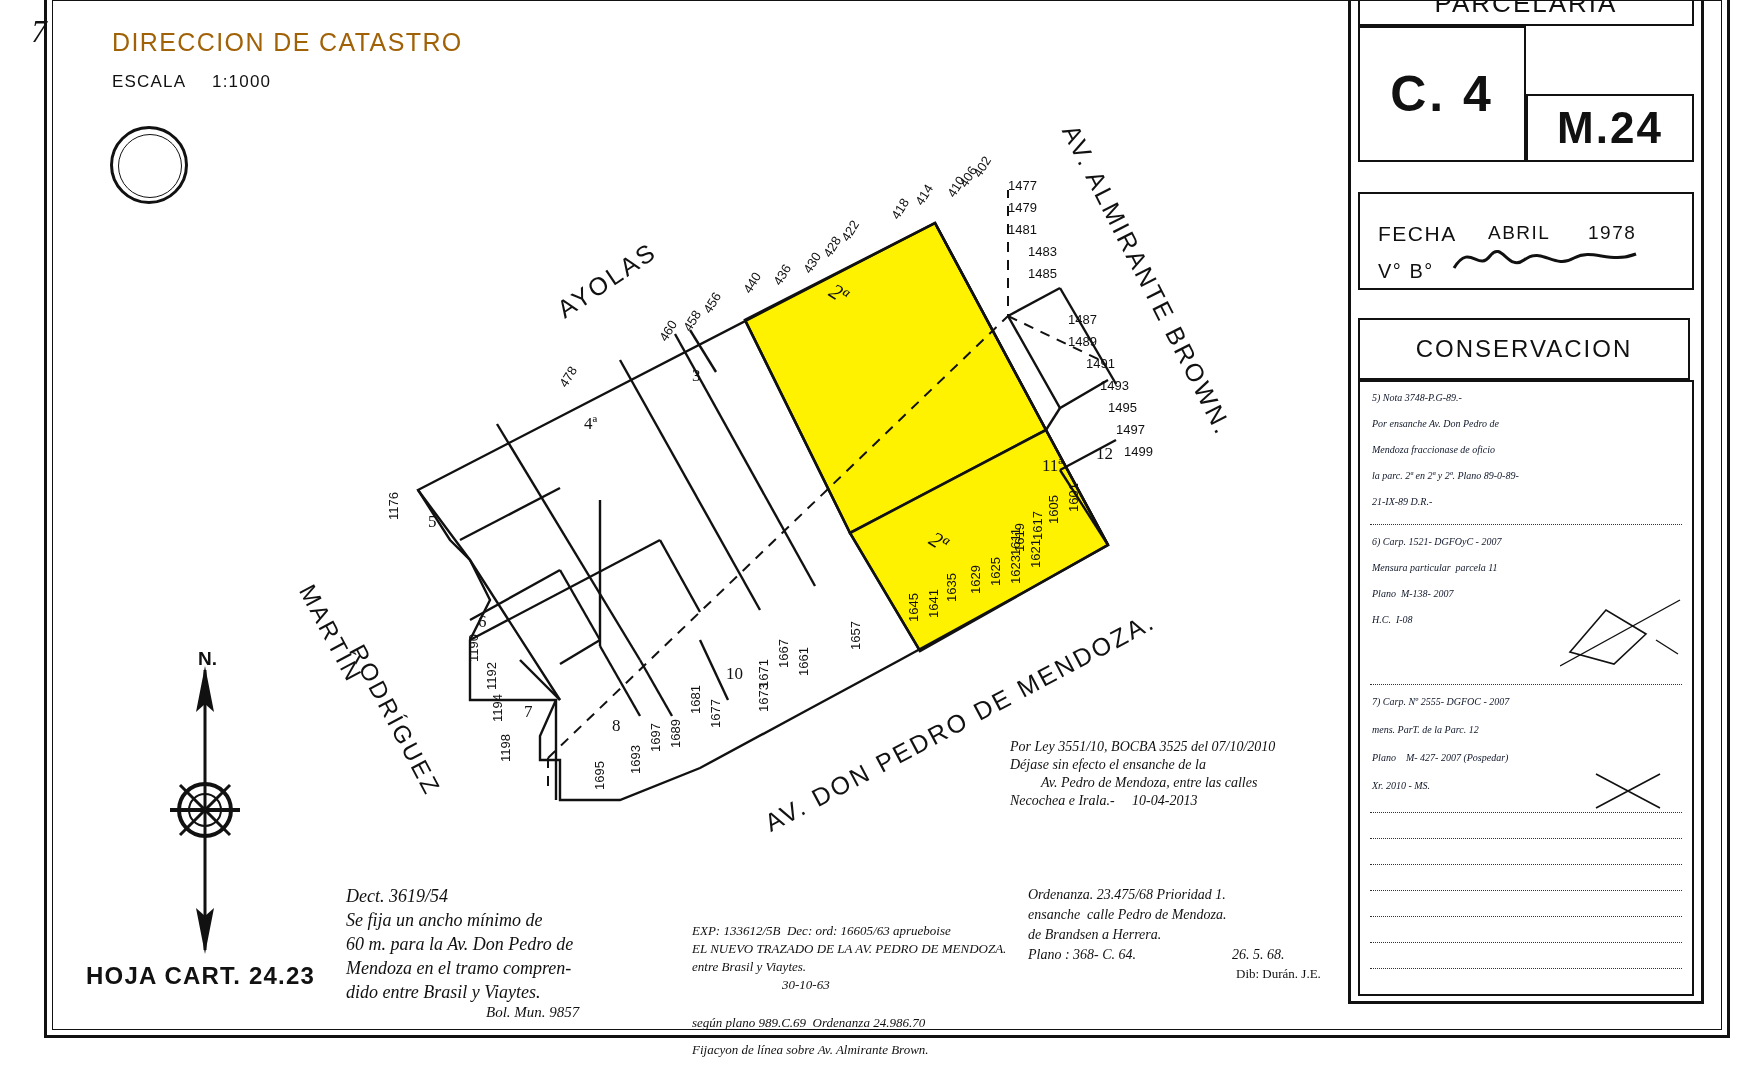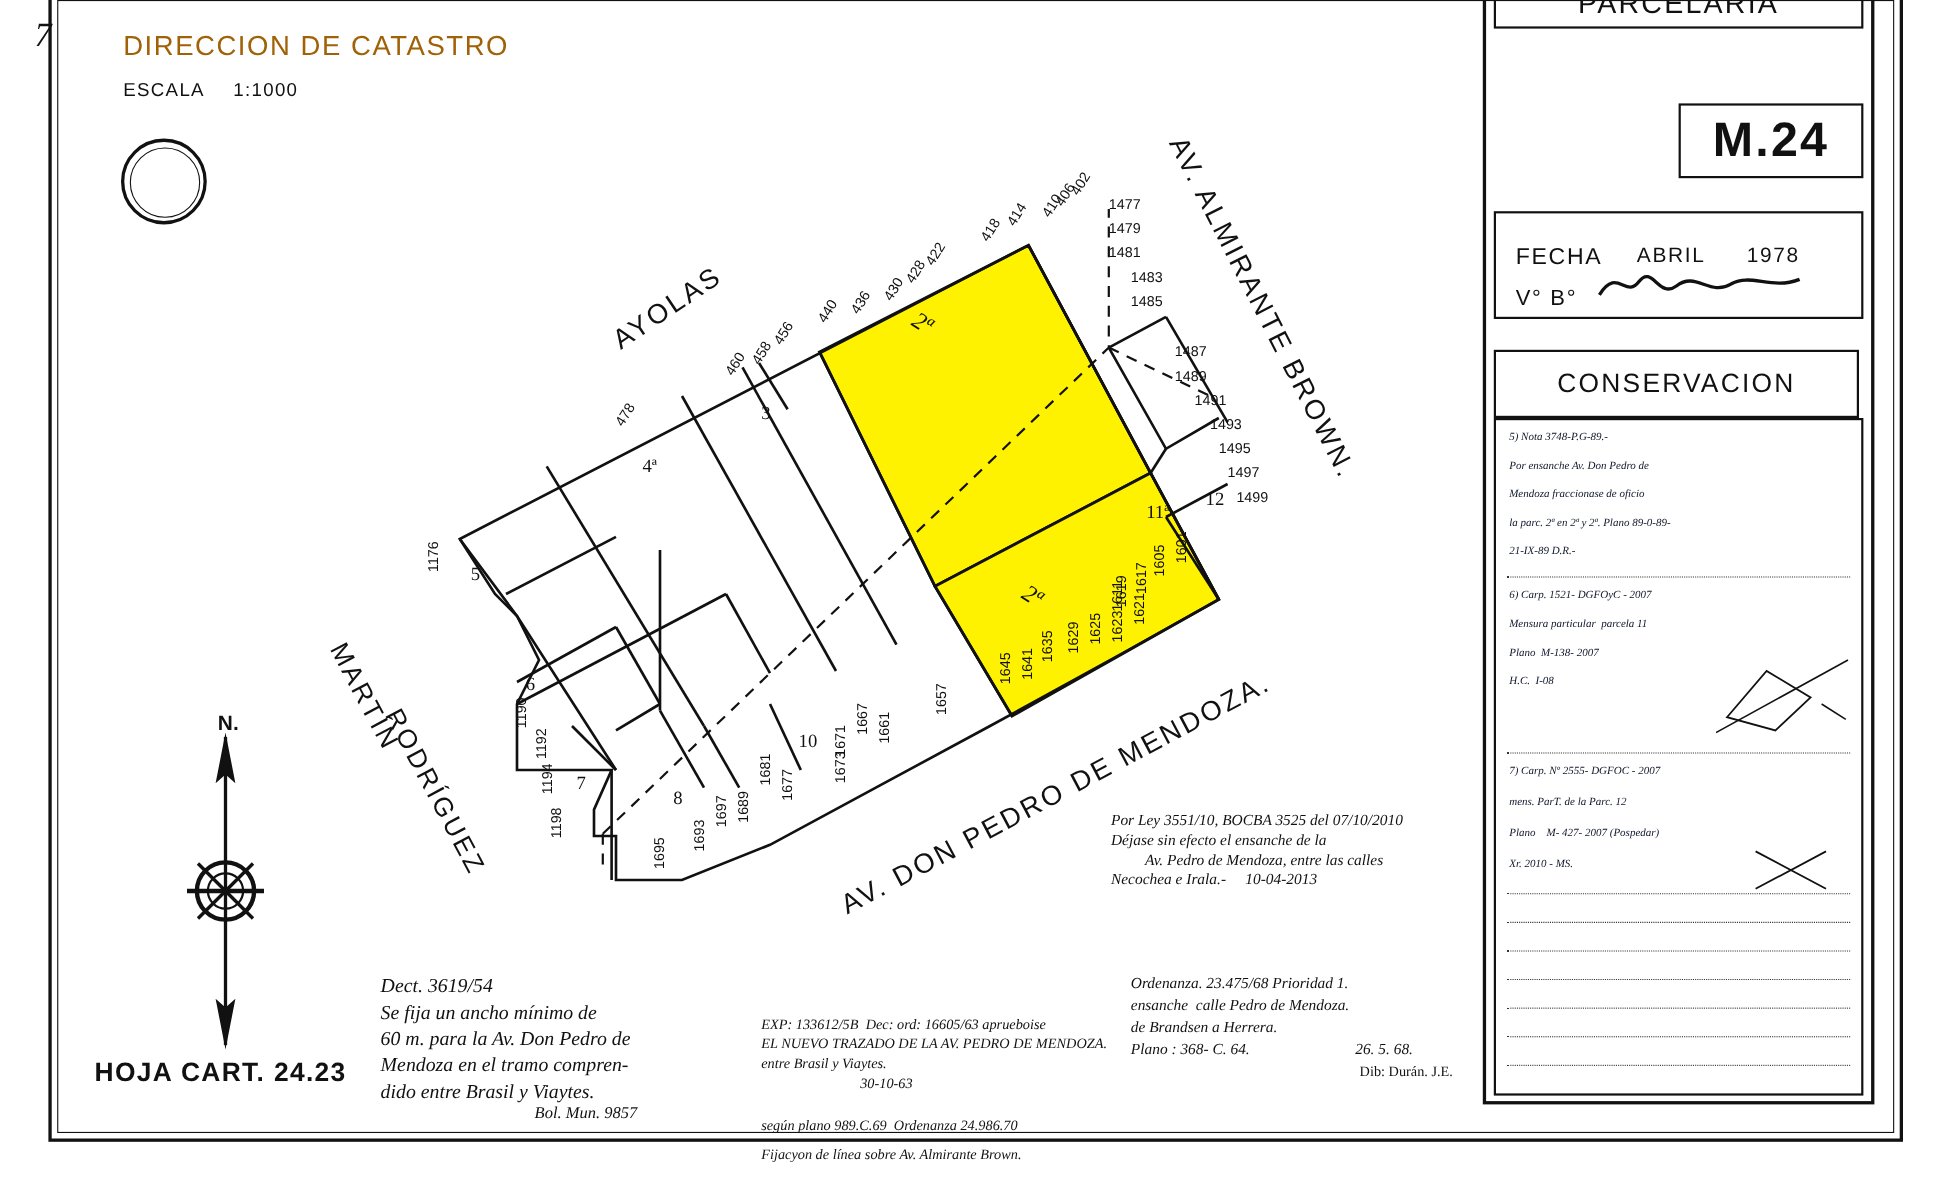--- a/index.html
+++ b/index.html
@@ -443,20 +443,21 @@
   <div class="hw" style="left:1232px; top:946px; font-size:14px;">26. 5. 68.</div>
 
   <div class="hw" style="left:1010px; top:738px; font-size:14px;">Por Ley 3551/10, BOCBA 3525 del 07/10/2010</div>
   <div class="hw" style="left:1010px; top:756px; font-size:14px;">Déjase sin efecto el ensanche de la</div>
   <div class="hw" style="left:1010px; top:774px; font-size:14px;margin-left:31px;">Av. Pedro de Mendoza, entre las calles</div>
   <div class="hw" style="left:1010px; top:792px; font-size:14px;">Necochea e Irala.-     10-04-2013</div>
 
   <div class="tb tb-outer"></div>
 
   <div class="tb-cell tb-parcelaria">PARCELARIA</div>
+  <div class="tb-cell tb-c4">C. 4</div>
   <div class="tb-cell tb-m24">M.24</div>
 
   <div class="tb-cell tb-fecha-box"></div>
   <div class="tb-fecha-label">FECHA</div>
   <div class="tb-fecha-mes">ABRIL</div>
   <div class="tb-fecha-anio">1978</div>
   <div class="tb-vb">V° B°</div>
   <svg class="scribble" style="left:1450px; top:238px; width:190px; height:40px;" viewBox="0 0 190 40">
     <path d="M4,30 C20,4 28,34 40,18 C52,2 58,34 74,22 C92,8 104,32 124,20 C142,10 160,26 186,16" fill="none" stroke="#111" stroke-width="3"></path>
   </svg>

